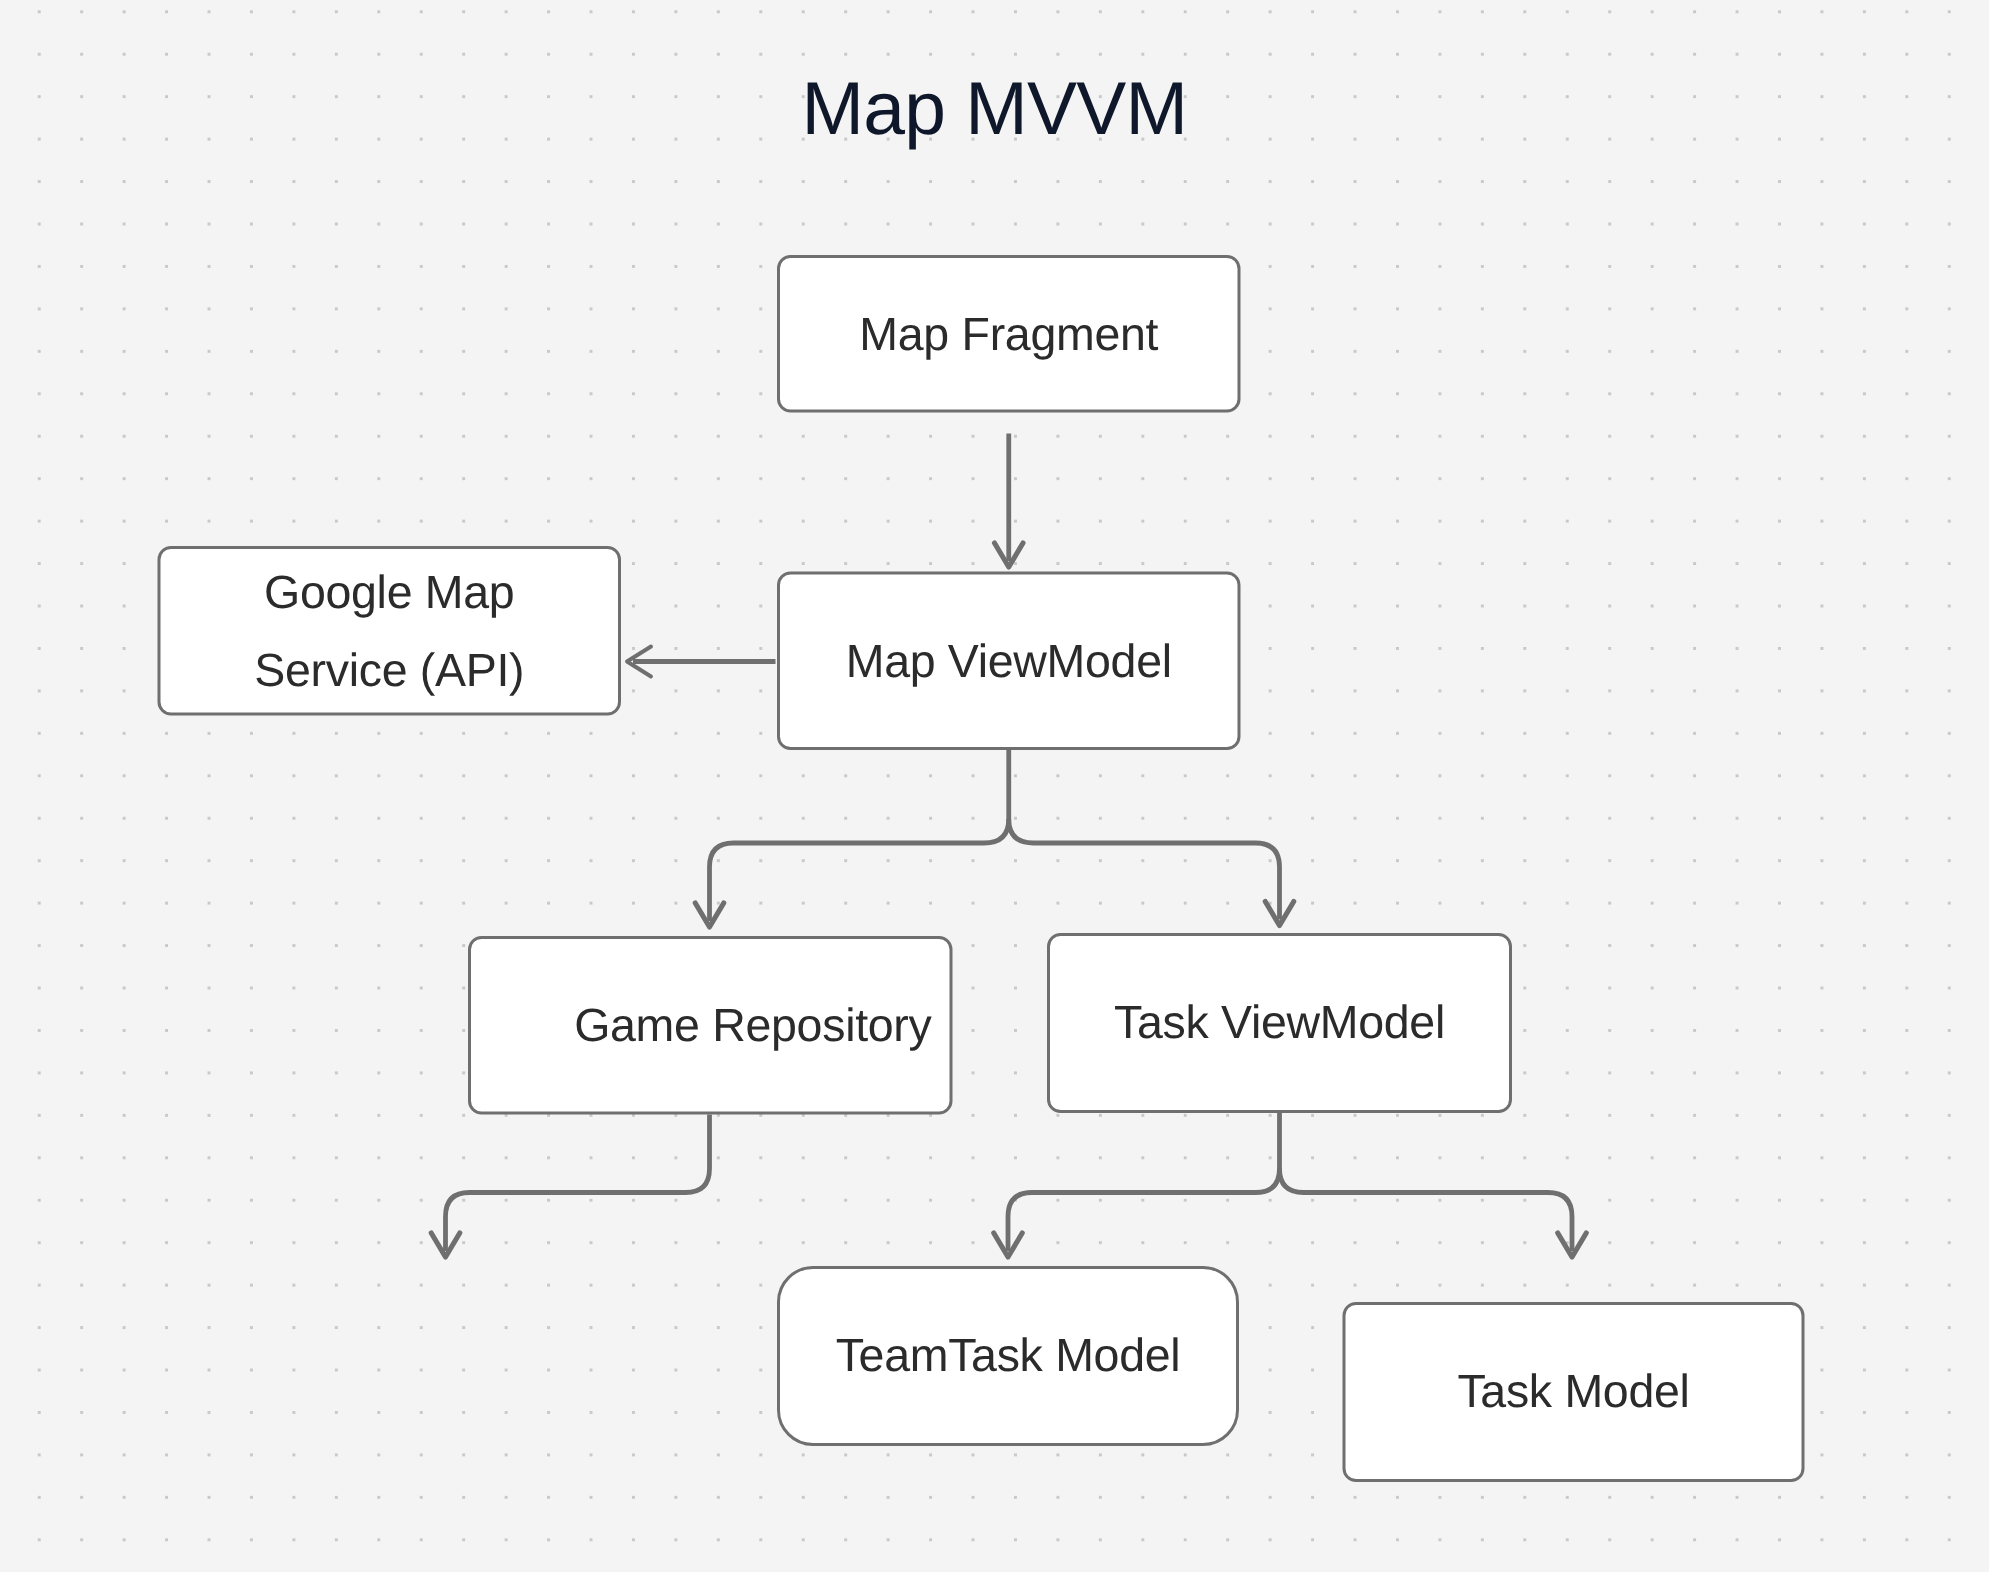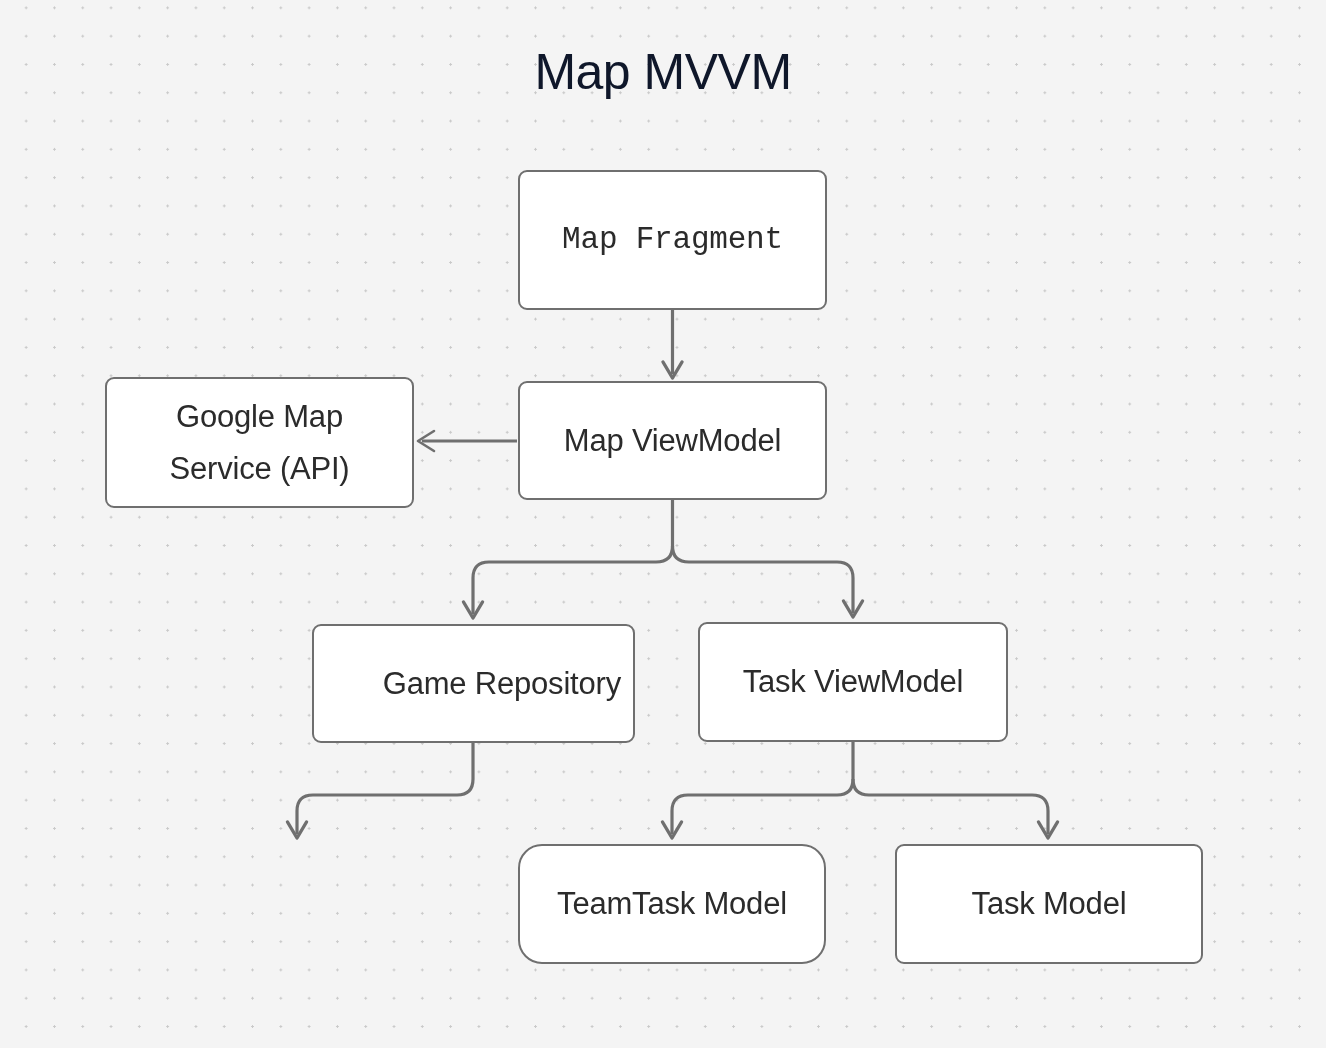--- a/index.html
+++ b/index.html
@@ -113,25 +113,25 @@
 
     <g>
       <path d="M 853 742 L 853 779 Q 853 795 837 795 L 688 795 Q 672 795 672 811 L 672 834"></path>
       <path class="head" d="M 662.5 822 L 672 838 L 681.5 822"></path>
       <path d="M 853 779 Q 853 795 869 795 L 1032 795 Q 1048 795 1048 811 L 1048 834"></path>
       <path class="head" d="M 1038.5 822 L 1048 838 L 1057.5 822"></path>
     </g>
 
   </svg>
 
-  <div class="node" style="left:518px; top:170px; width:309px; height:140px;font-family:Liberation Mono, monospace;">
+  <div class="node" style="left:518px; top:170px; width:309px; height:105px;">
     <span class="label">Map Fragment</span>
   </div>
 
-  <div class="node" style="left:105px; top:377px; width:309px; height:131px;">
+  <div class="node" style="left:105px; top:364px; width:309px; height:113px;">
     <span class="label">Google Map
 Service (API)</span>
   </div>
 
   <div class="node" style="left:518px; top:381px; width:309px; height:119px;">
     <span class="label">Map ViewModel</span>
   </div>
 
   <div class="node" style="left:312px; top:624px; width:323px; height:119px;justify-content:flex-end;">
     <span class="label">Game Repository</span>
@@ -139,17 +139,17 @@
 
   <div class="node" style="left:698px; top:622px; width:310px; height:120px;">
     <span class="label">Task ViewModel</span>
   </div>
 
 
   <div class="node" style="left:518px; top:844px; width:308px; height:120px;border-radius:24px;">
     <span class="label">TeamTask Model</span>
   </div>
 
-  <div class="node" style="left:895px; top:844px; width:308px; height:120px;">
+  <div class="node" style="left:895px; top:868px; width:308px; height:120px;">
     <span class="label">Task Model</span>
   </div>
 
 </div>
 
 </body></html>

